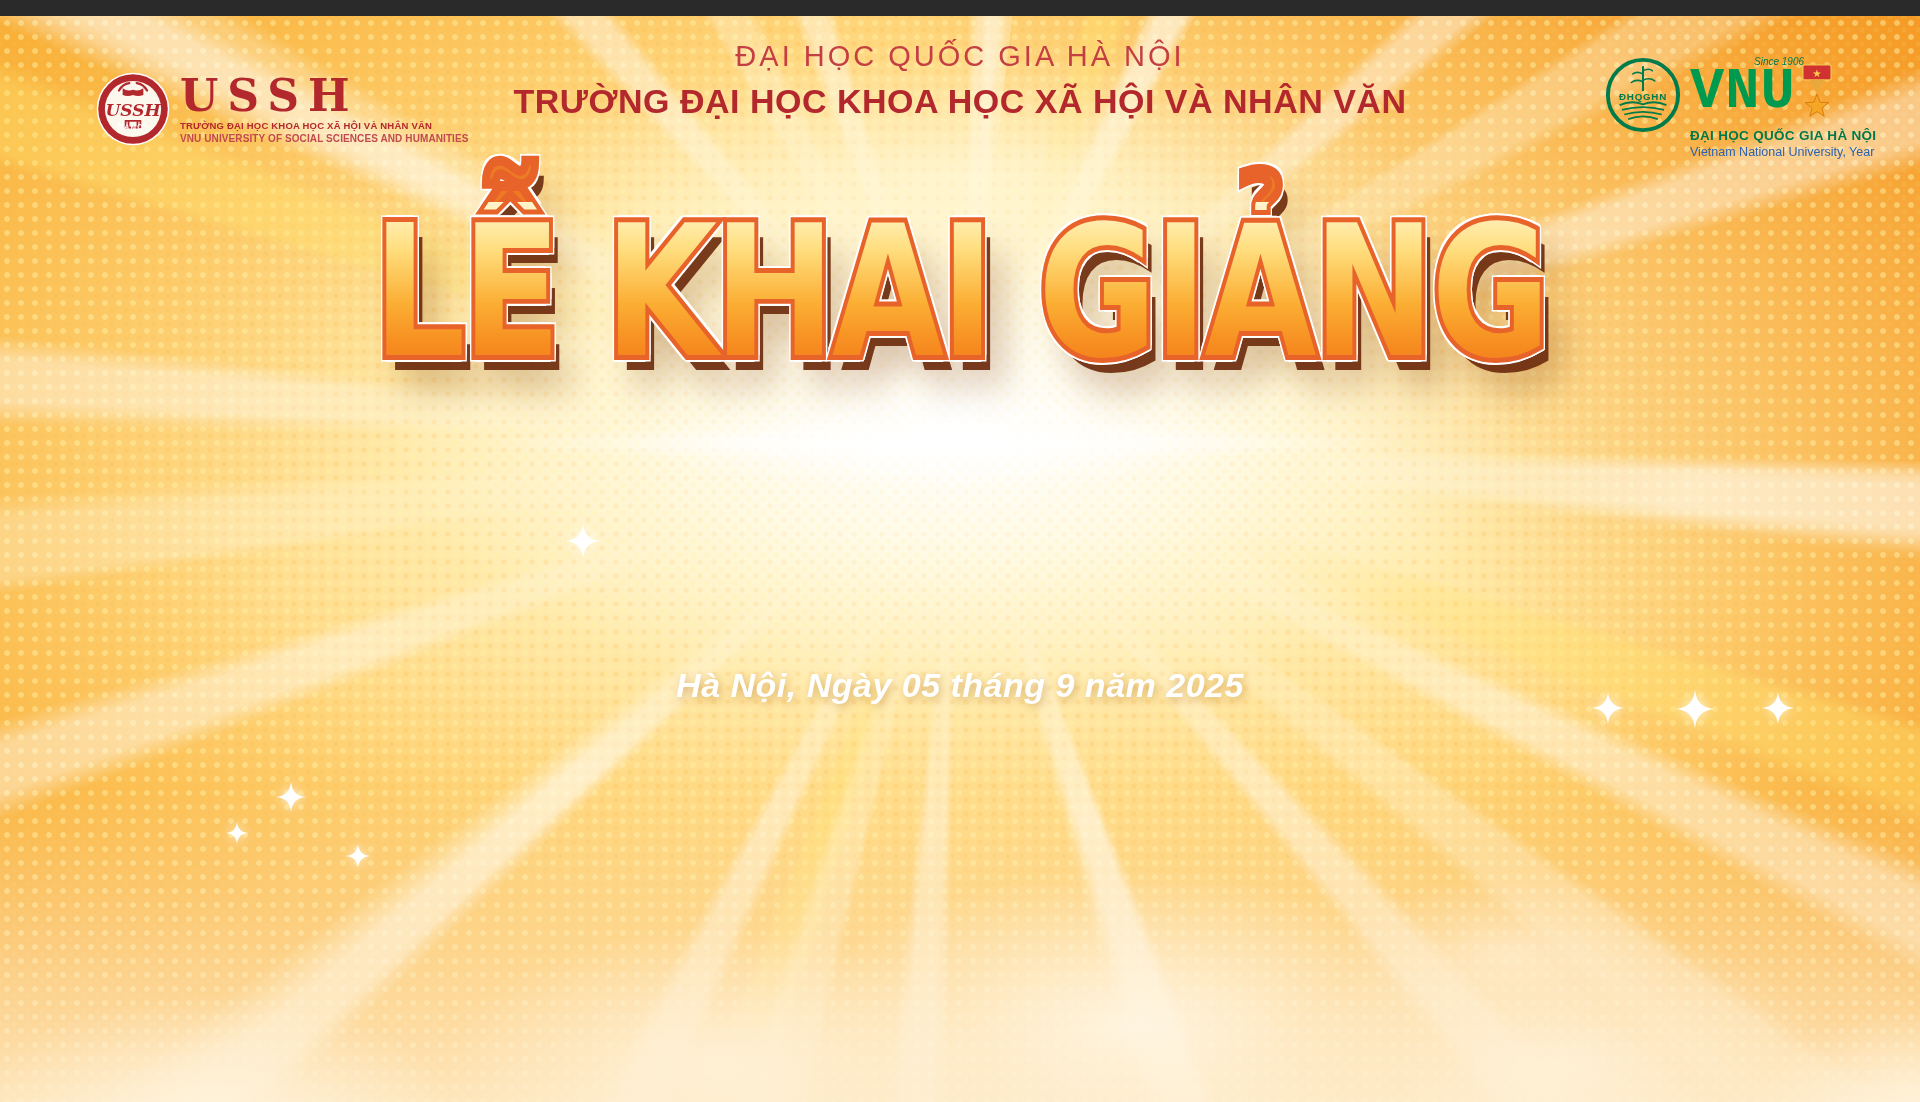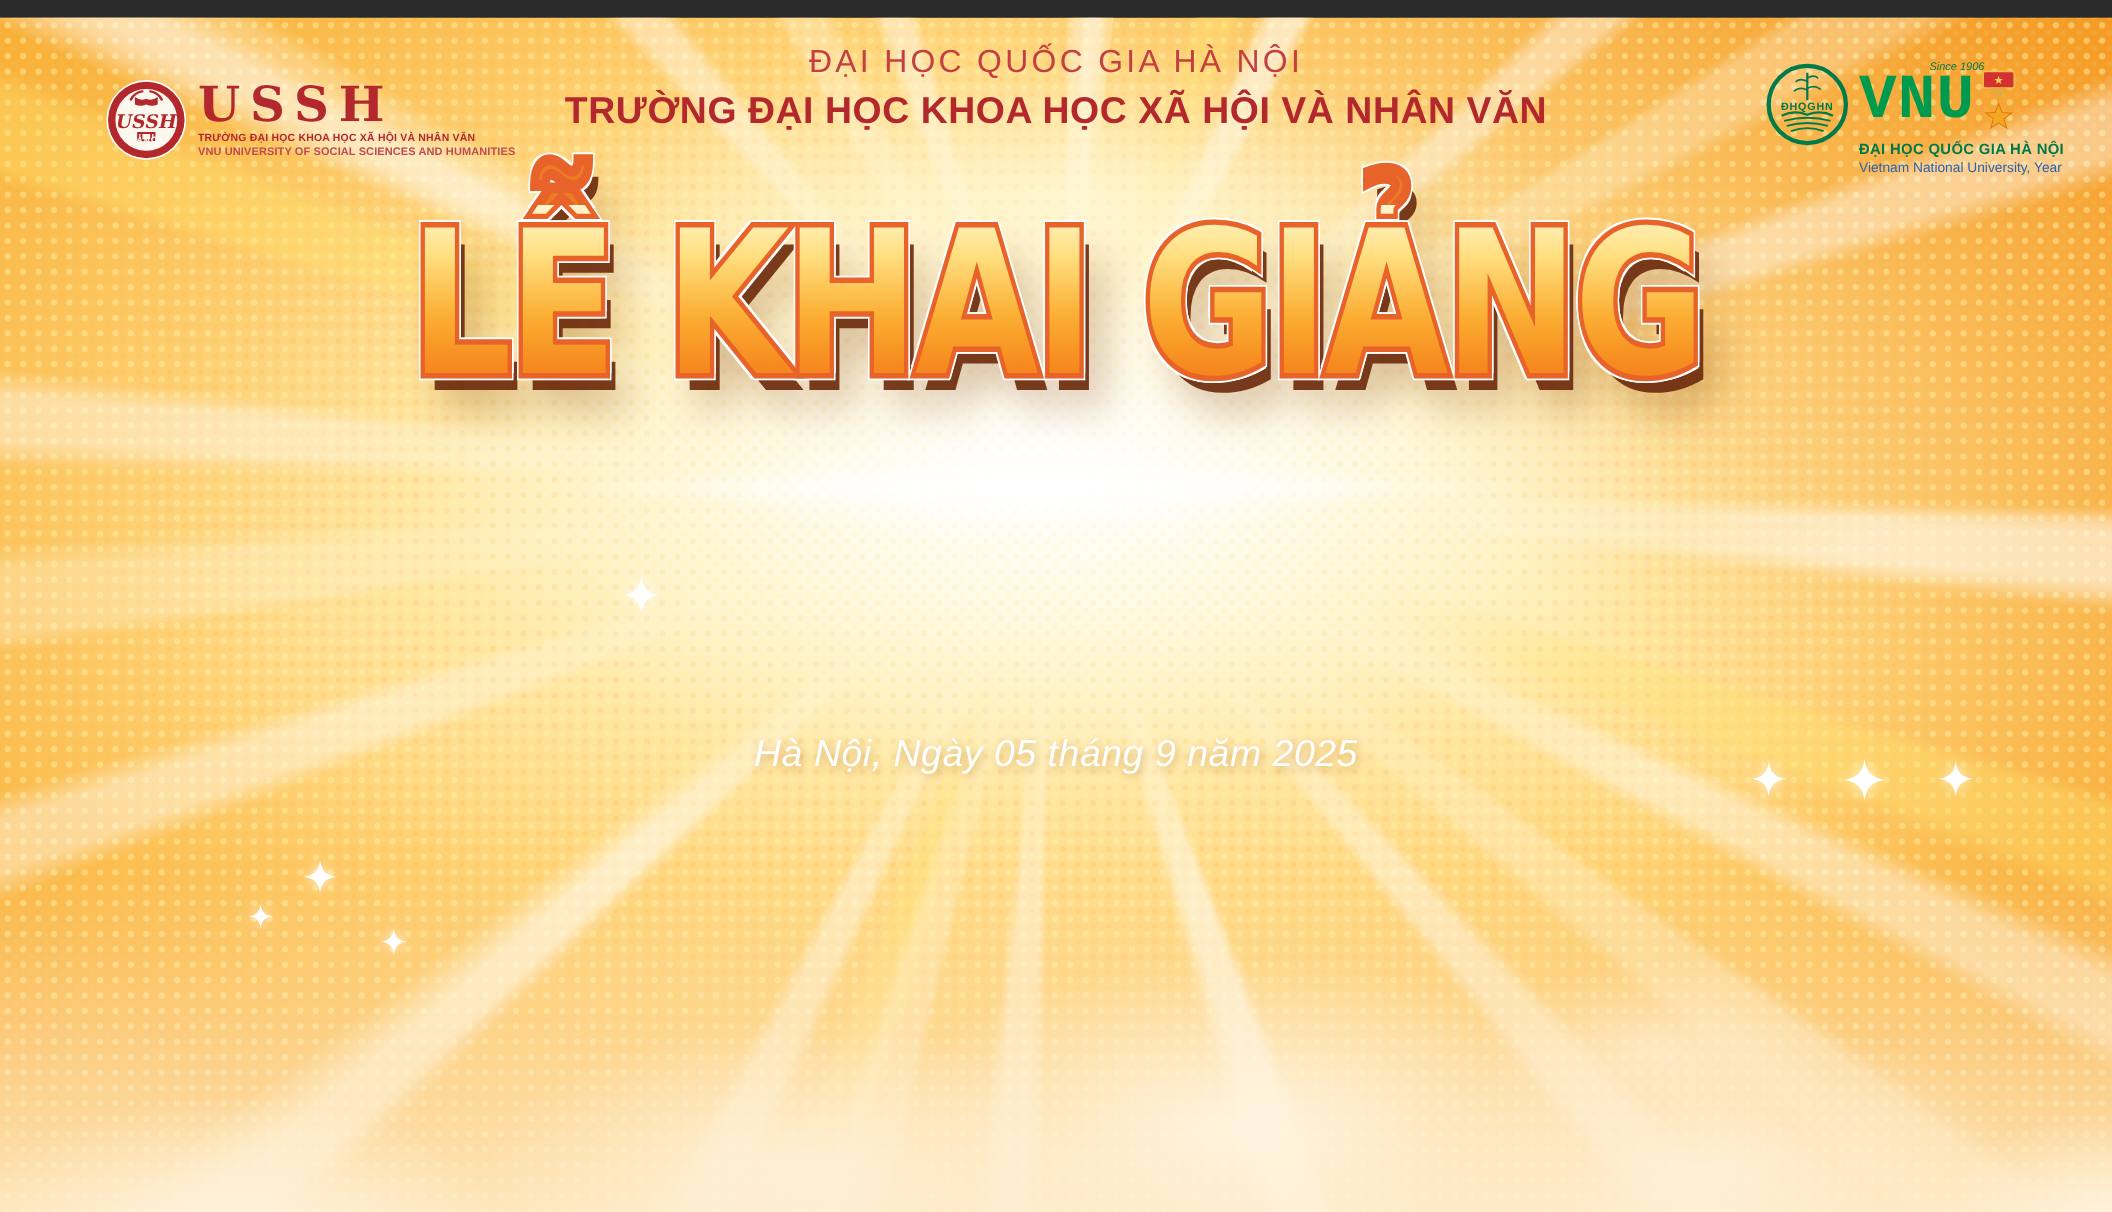--- a/index.html
+++ b/index.html
@@ -78,21 +78,21 @@
   .vnu-right{ padding-top:0; }
   .vnu-since{ font-size:10px; font-style:italic; color:#00794A; margin-left:64px; }
   .vnu-row{ display:flex; align-items:flex-start; }
   .vnu-acronym{ font-family:Liberation Mono, monospace; font-size:57px; line-height:.88;
     font-weight:800; color:#009A4E; letter-spacing:1px; }
   .vnu-medal{ width:34px; height:62px; margin-left:4px; margin-top:-4px; }
   .vnu-vi{ font-size:13.5px; font-weight:700; color:#00794A; margin-top:3px; letter-spacing:.3px; }
   .vnu-en{ font-size:12.5px; font-weight:500; color:#2C63AF; margin-top:2px; }
   
   .title-wrap{ position:absolute; left:0; right:0; text-align:center; }
-  .tw1{ top:170px; } .tw2{ top:420px; }
+  .tw1{ top:186px; } .tw2{ top:420px; }
   .stack{ display:inline-block; position:relative; white-space:nowrap; line-height:1;
     font-family:"DejaVu Sans", sans-serif; font-weight:bold; transform-origin:50% 0; }
   .stack1{ font-size:165px; letter-spacing:-4px; transform:scale(.88,1.10); }
   .stack2{ font-size:112px; letter-spacing:-2px; transform:scale(.88,1.06); }
   .layer{ display:block; }
   .layer.abs{ position:absolute; inset:0; }
   .l-white1{ color:#fff; -webkit-text-stroke:12px #fff;
     text-shadow:
       -6px 0 0 #fff, 6px 0 0 #fff, 0 -6px 0 #fff, 0 6px 0 #fff,
       -5px -5px 0 #fff, 5px -5px 0 #fff, -5px 5px 0 #fff, 5px 5px 0 #fff,
@@ -107,21 +107,21 @@
       8px 11px 0 rgba(95,36,16,.92), 18px 22px 28px rgba(130,60,10,.3); }
   .l-orange2{ color:#F07E22; -webkit-text-stroke:8px #E8541E; }
   .l-fill2{ background:linear-gradient(180deg,#FFF3B0 0%,#FFE07A 36%,#FBB034 72%,#F68E1E 100%);
     -webkit-background-clip:text; background-clip:text; color:transparent; }
   
   .subtitle{ position:absolute; top:560px; left:0; right:0; text-align:center; }
   .subtitle span{ display:inline-block; transform:scaleX(.92); transform-origin:50% 0;
     font-size:57px; font-weight:700; color:#FFFFFF; letter-spacing:-.5px;
     text-shadow:3px 4px 0 rgba(150,80,10,.28), 4px 6px 14px rgba(150,80,10,.45); }
   .dateline{ position:absolute; top:650px; left:0; right:0; text-align:center; }
-  .dateline span{ font-size:34px; font-style:italic; font-weight:400; color:#FFFFFF;
+  .dateline span{ font-size:34px; font-style:italic; font-weight:700; color:#FFFFFF;
     letter-spacing:.5px; text-shadow:2px 3px 8px rgba(160,90,10,.4); }
   
   .sparkle{ position:absolute; }
   .sparkle svg{ display:block; width:100%; height:100%;
     filter:drop-shadow(0 0 6px rgba(255,255,255,.8)); }
 </style>
 </head>
 <body>
 
 <div id="banner">

